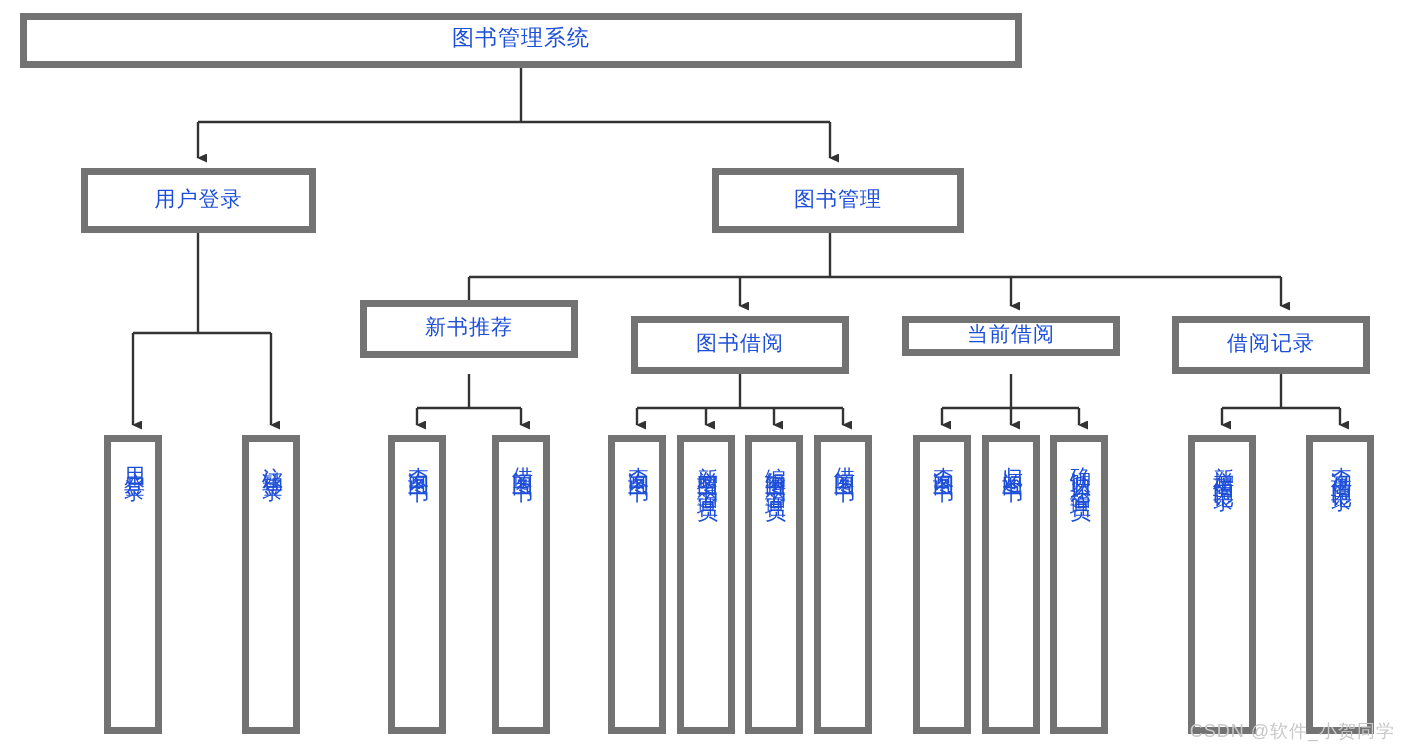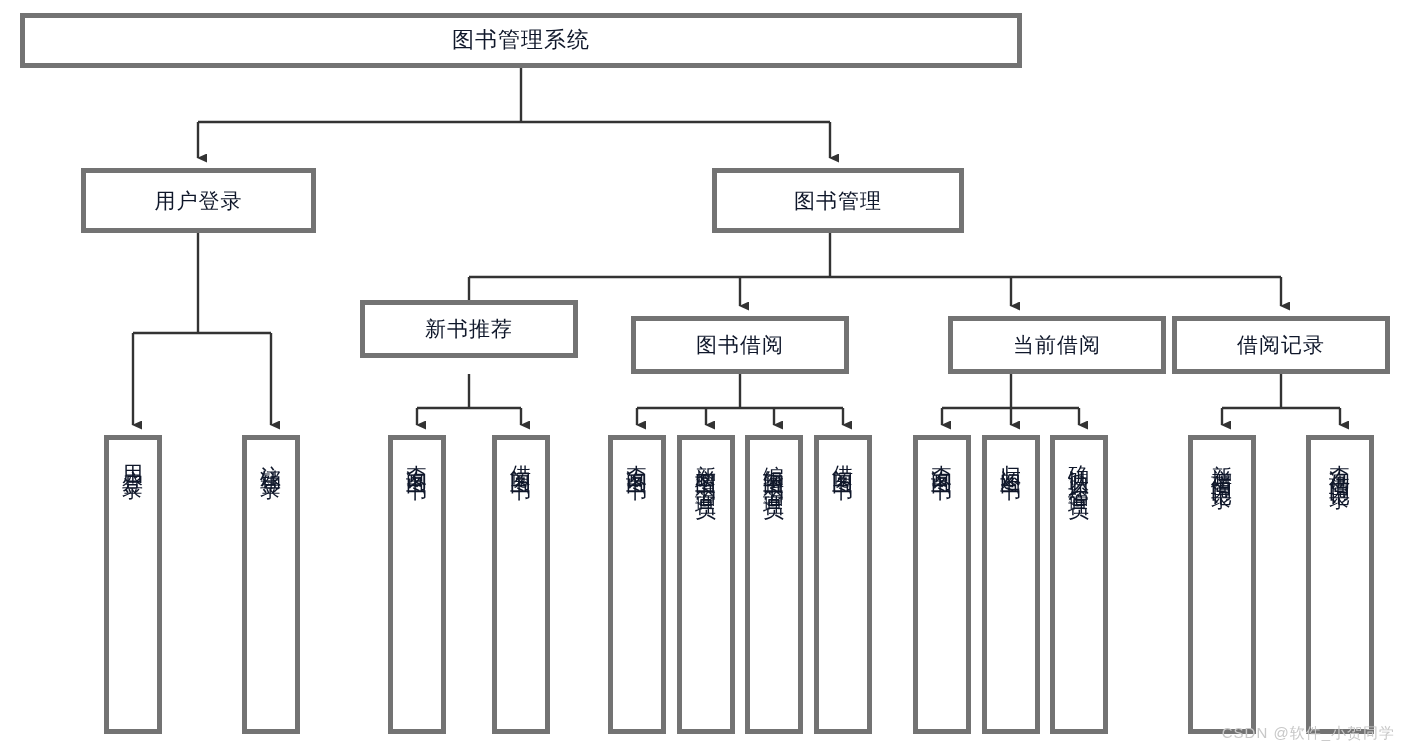--- a/index.html
+++ b/index.html
@@ -10,26 +10,27 @@
     font-family:"Liberation Sans","DejaVu Sans",sans-serif;
     overflow:hidden;
     position:relative;
   }
   #diagram{position:absolute;left:0;top:0;width:1405px;height:747px;}
 
   .node{
     position:absolute;
     box-sizing:border-box;
     background:#ffffff;
-    border:5px solid #737373;
+    border:7px solid #737373;
     display:flex;
     align-items:center;
     justify-content:center;
-    color:#0f172a;
+    color:#1d4ed8;
     z-index:3;
+    font-family:Liberation Mono, monospace;
   }
   .node.h{
     font-size:21px;
     letter-spacing:1px;
     line-height:1.2;
   }
   .node.root{font-size:22px;}
   .node.leaf{
     font-size:21px;
     align-items:flex-start;
@@ -42,21 +43,21 @@
     -webkit-writing-mode:vertical-rl;
     letter-spacing:5px;
     line-height:1;
     white-space:nowrap;
     display:block;
   }
   .wm{
     position:absolute;
     right:10px;
     bottom:4px;
-    font-size:15px;
+    font-size:18px;
     color:#c8c8c8;
     letter-spacing:1px;
     z-index:5;
     white-space:nowrap;
   }
   svg.links{position:absolute;left:0;top:0;width:1405px;height:747px;z-index:1;}
 </style>
 </head>
 <body>
 
@@ -125,25 +126,25 @@
   </div>
 
   <div class="node h" style="left:360px;top:300px;width:218px;height:58px;">
     <span>新书推荐</span>
   </div>
 
   <div class="node h" style="left:631px;top:316px;width:218px;height:58px;">
     <span>图书借阅</span>
   </div>
 
-  <div class="node h" style="left:902px;top:316px;width:218px;height:58px;margin-left:46px;">
+  <div class="node h" style="left:902px;top:316px;width:218px;height:40px;">
     <span>当前借阅</span>
   </div>
 
-  <div class="node h" style="left:1172px;top:316px;width:218px;height:58px;">
+  <div class="node h" style="left:1172px;top:316px;width:198px;height:58px;">
     <span>借阅记录</span>
   </div>
 
   <div class="node leaf" style="left:104px;top:435px;width:58px;height:299px;">
     <span class="vtext">用户登录</span>
   </div>
 
   <div class="node leaf" style="left:242px;top:435px;width:58px;height:299px;">
     <span class="vtext">注销登录</span>
   </div>

